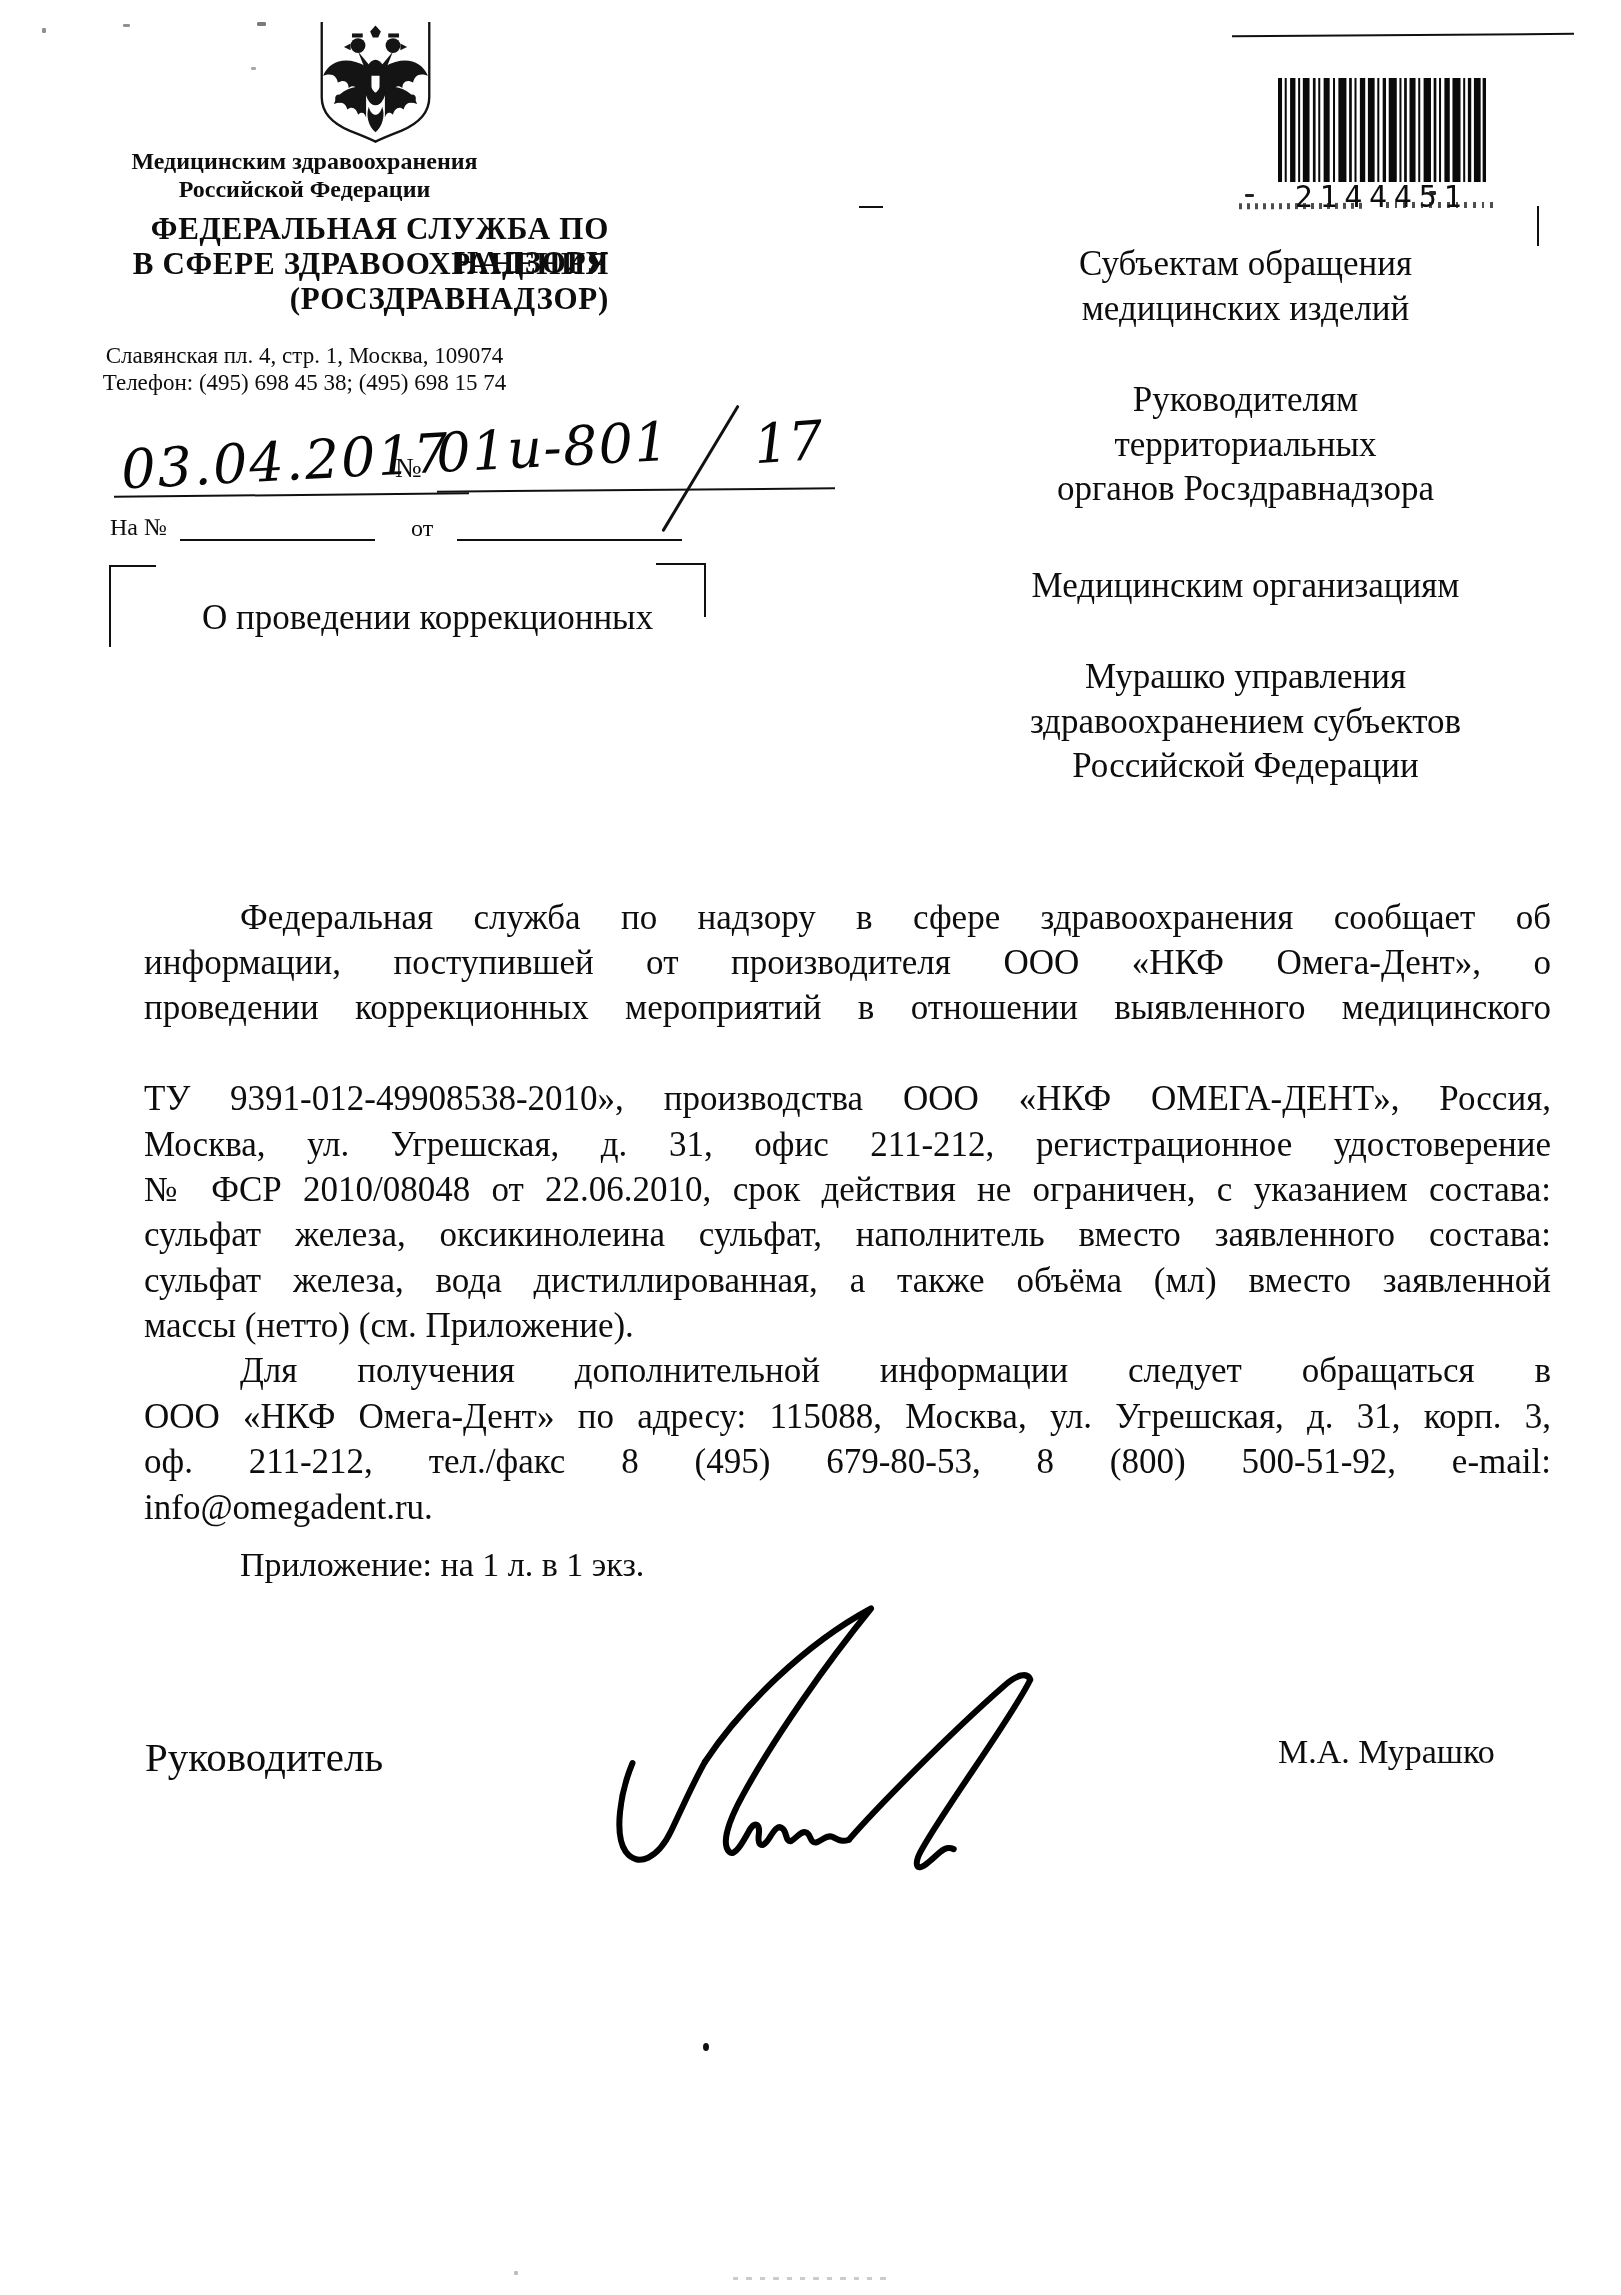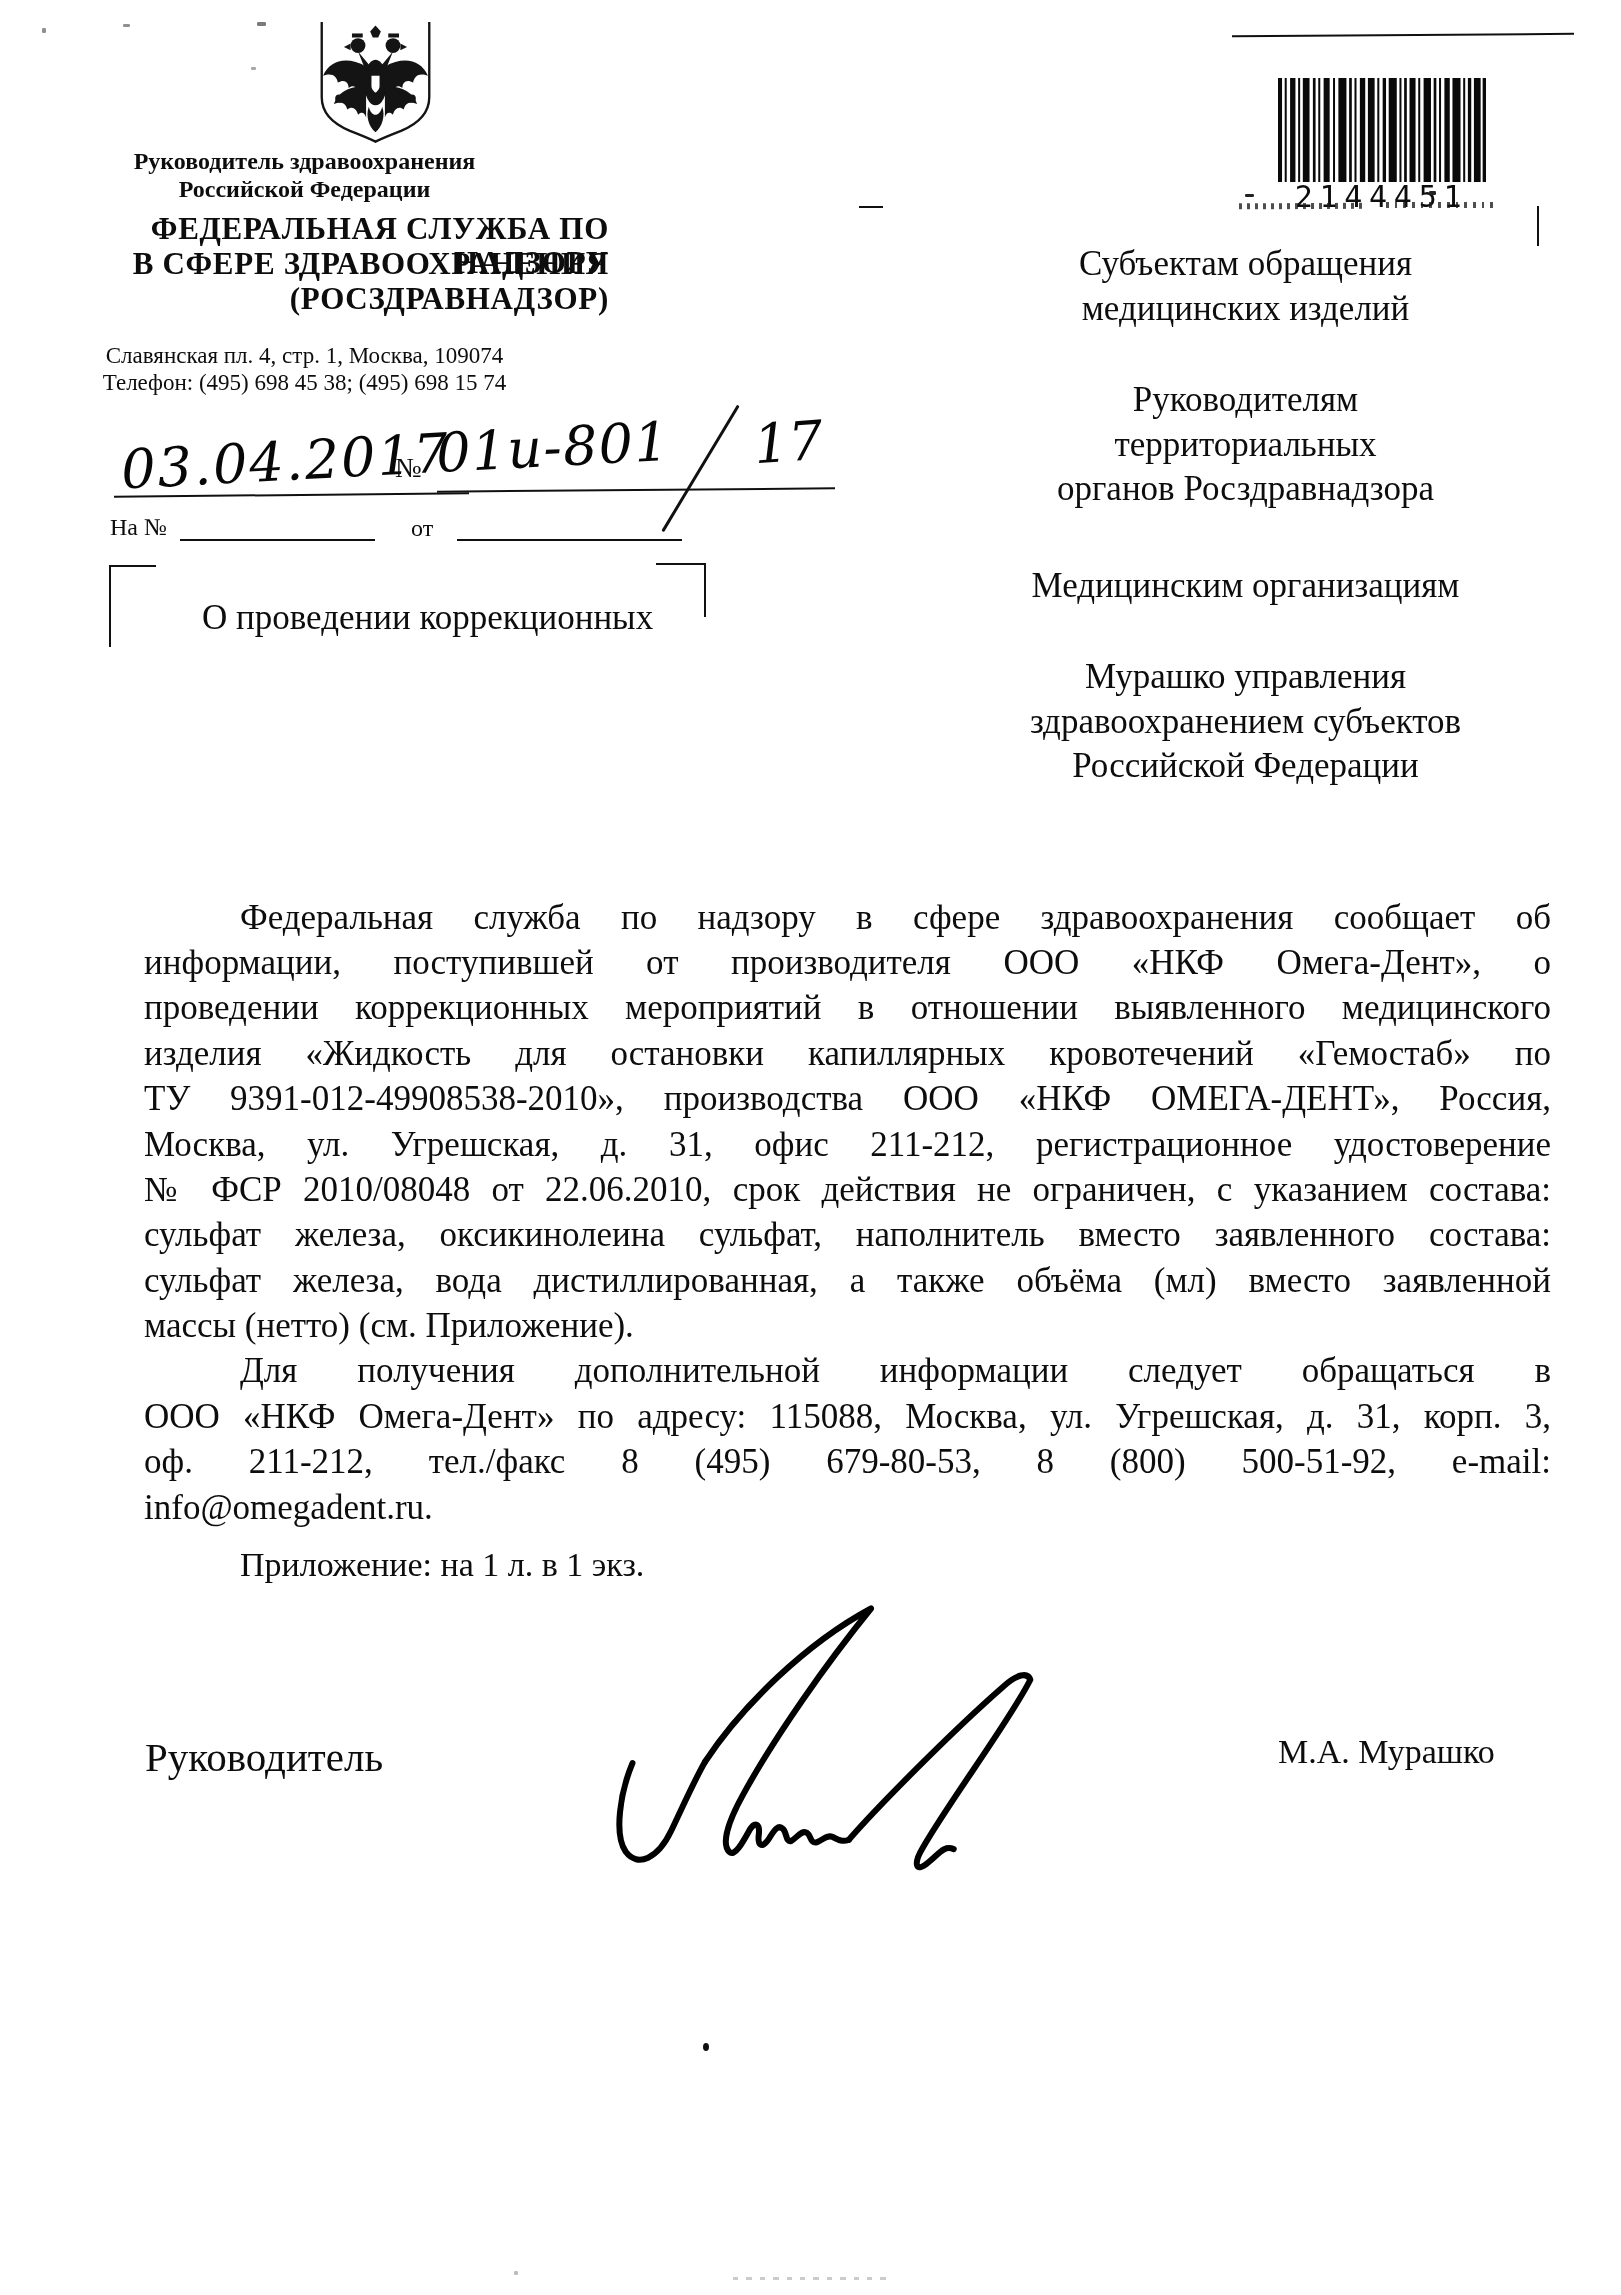--- a/index.html
+++ b/index.html
@@ -53,21 +53,21 @@
       <path d="M104,72 C132,56 158,62 168,86 C154,81 148,87 146,96 C136,90 130,96 130,104 C122,98 116,104 116,112 C110,106 106,110 104,118 Z"></path>
       <path d="M76,102 C52,100 34,110 28,128 C40,122 46,128 48,136 C56,130 62,136 64,144 C70,138 74,142 76,148 Z"></path>
       <path d="M104,102 C128,100 146,110 152,128 C140,122 134,128 132,136 C124,130 118,136 116,144 C110,138 106,142 104,148 Z"></path>
       <path d="M80,132 C84,148 96,148 100,132 C105,145 100,162 90,170 C80,162 75,145 80,132 Z"></path>
       <circle cx="36" cy="120" r="6"></circle>
       <circle cx="144" cy="120" r="6"></circle>
     </g>
     <path d="M84,86 L96,86 L96,101 C96,107 90,111 90,111 C90,111 84,107 84,101 Z" fill="#ffffff"></path>
   </svg>
 
-  <div class="min" style="top:148px">Руководитель здравоохранения</div>
+  <div class="min" style="top:148px">Медицинским здравоохранения</div>
   <div class="min" style="top:176px">Российской Федерации</div>
   <div class="agy" style="top:212px">ФЕДЕРАЛЬНАЯ СЛУЖБА ПО НАДЗОРУ</div>
   <div class="agy" style="top:247px">В СФЕРЕ ЗДРАВООХРАНЕНИЯ</div>
   <div class="agy" style="top:282px">(РОСЗДРАВНАДЗОР)</div>
   <div class="adr" style="top:343px">Славянская пл. 4, стр. 1, Москва, 109074</div>
   <div class="adr" style="top:370px">Телефон: (495) 698 45 38; (495) 698 15 74</div>
 
   <div class="rule" style="left:1232px;top:34px;width:342px;height:2px;transform:rotate(-0.4deg)"></div>
 
   <svg class="abs" style="left:1278px;top:78px" width="208" height="104" viewBox="0 0 310 155">
@@ -139,21 +139,20 @@
   <div class="mark" style="left:109px;top:565px;width:47px;height:2px"></div>
   <div class="mark" style="left:109px;top:565px;width:2px;height:82px"></div>
   <div class="mark" style="left:656px;top:563px;width:50px;height:2px"></div>
   <div class="mark" style="left:704px;top:563px;width:2px;height:54px"></div>
 
   <div class="subj" style="top:596px">О проведении коррекционных</div>
 
   <div class="bl ind" style="top:896px">Федеральная служба по надзору в сфере здравоохранения сообщает об</div>
   <div class="bl" style="top:941px">информации, поступившей от производителя ООО «НКФ Омега-Дент», о</div>
   <div class="bl" style="top:986px">проведении коррекционных мероприятий в отношении выявленного медицинского</div>
-  <div class="bl" style="top:1032px">изделия «Жидкость для остановки капиллярных кровотечений «Гемостаб» по</div>
   <div class="bl" style="top:1077px">ТУ 9391-012-49908538-2010», производства ООО «НКФ ОМЕГА-ДЕНТ», Россия,</div>
   <div class="bl" style="top:1123px">Москва, ул. Угрешская, д. 31, офис 211-212, регистрационное удостоверение</div>
   <div class="bl" style="top:1168px">№ ФСР 2010/08048 от 22.06.2010, срок действия не ограничен, с указанием состава:</div>
   <div class="bl" style="top:1213px">сульфат железа, оксикинолеина сульфат, наполнитель вместо заявленного состава:</div>
   <div class="bl" style="top:1259px">сульфат железа, вода дистиллированная, а также объёма (мл) вместо заявленной</div>
   <div class="bl nj" style="top:1304px">массы (нетто) (см. Приложение).</div>
   <div class="bl ind" style="top:1349px">Для получения дополнительной информации следует обращаться в</div>
   <div class="bl" style="top:1395px">ООО «НКФ Омега-Дент» по адресу: 115088, Москва, ул. Угрешская, д. 31, корп. 3,</div>
   <div class="bl" style="top:1440px">оф. 211-212, тел./факс 8 (495) 679-80-53, 8 (800) 500-51-92, e-mail:</div>
   <div class="bl nj" style="top:1486px">info@omegadent.ru.</div>

